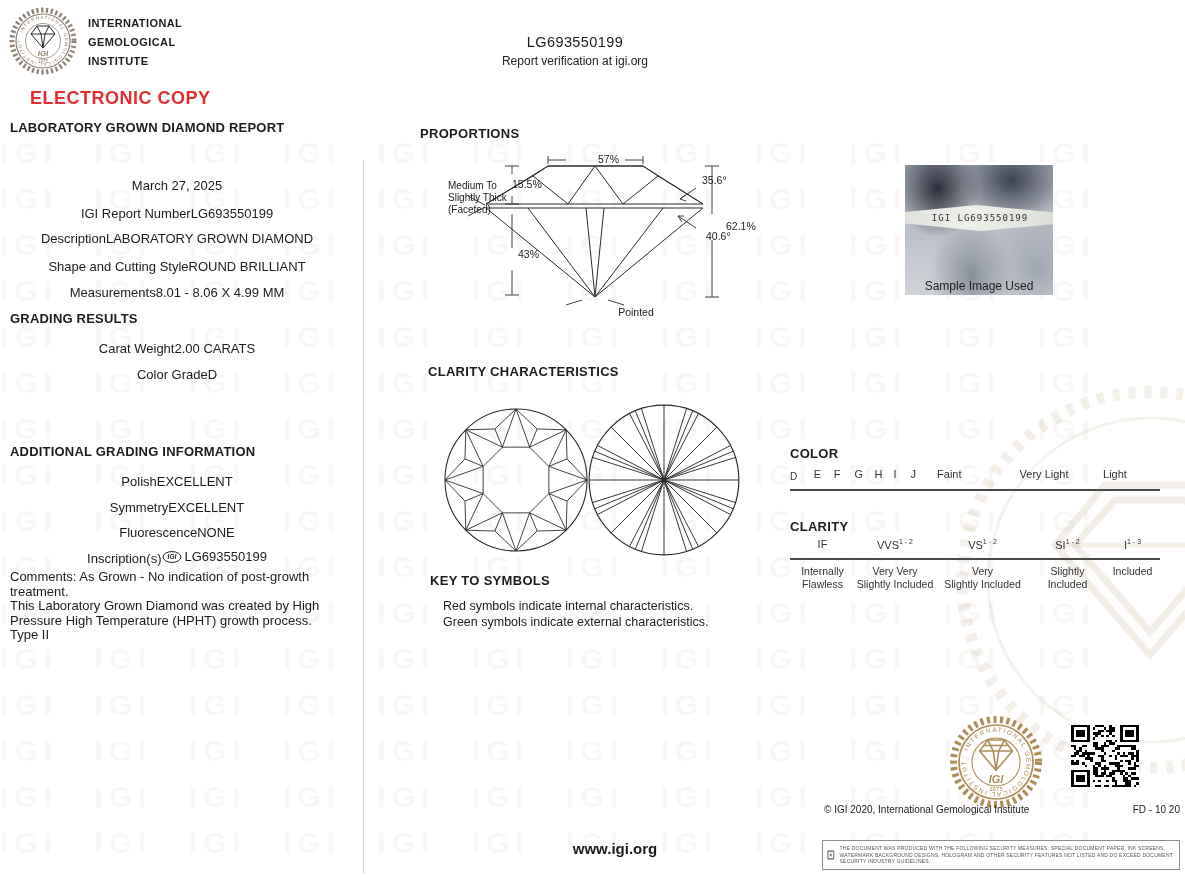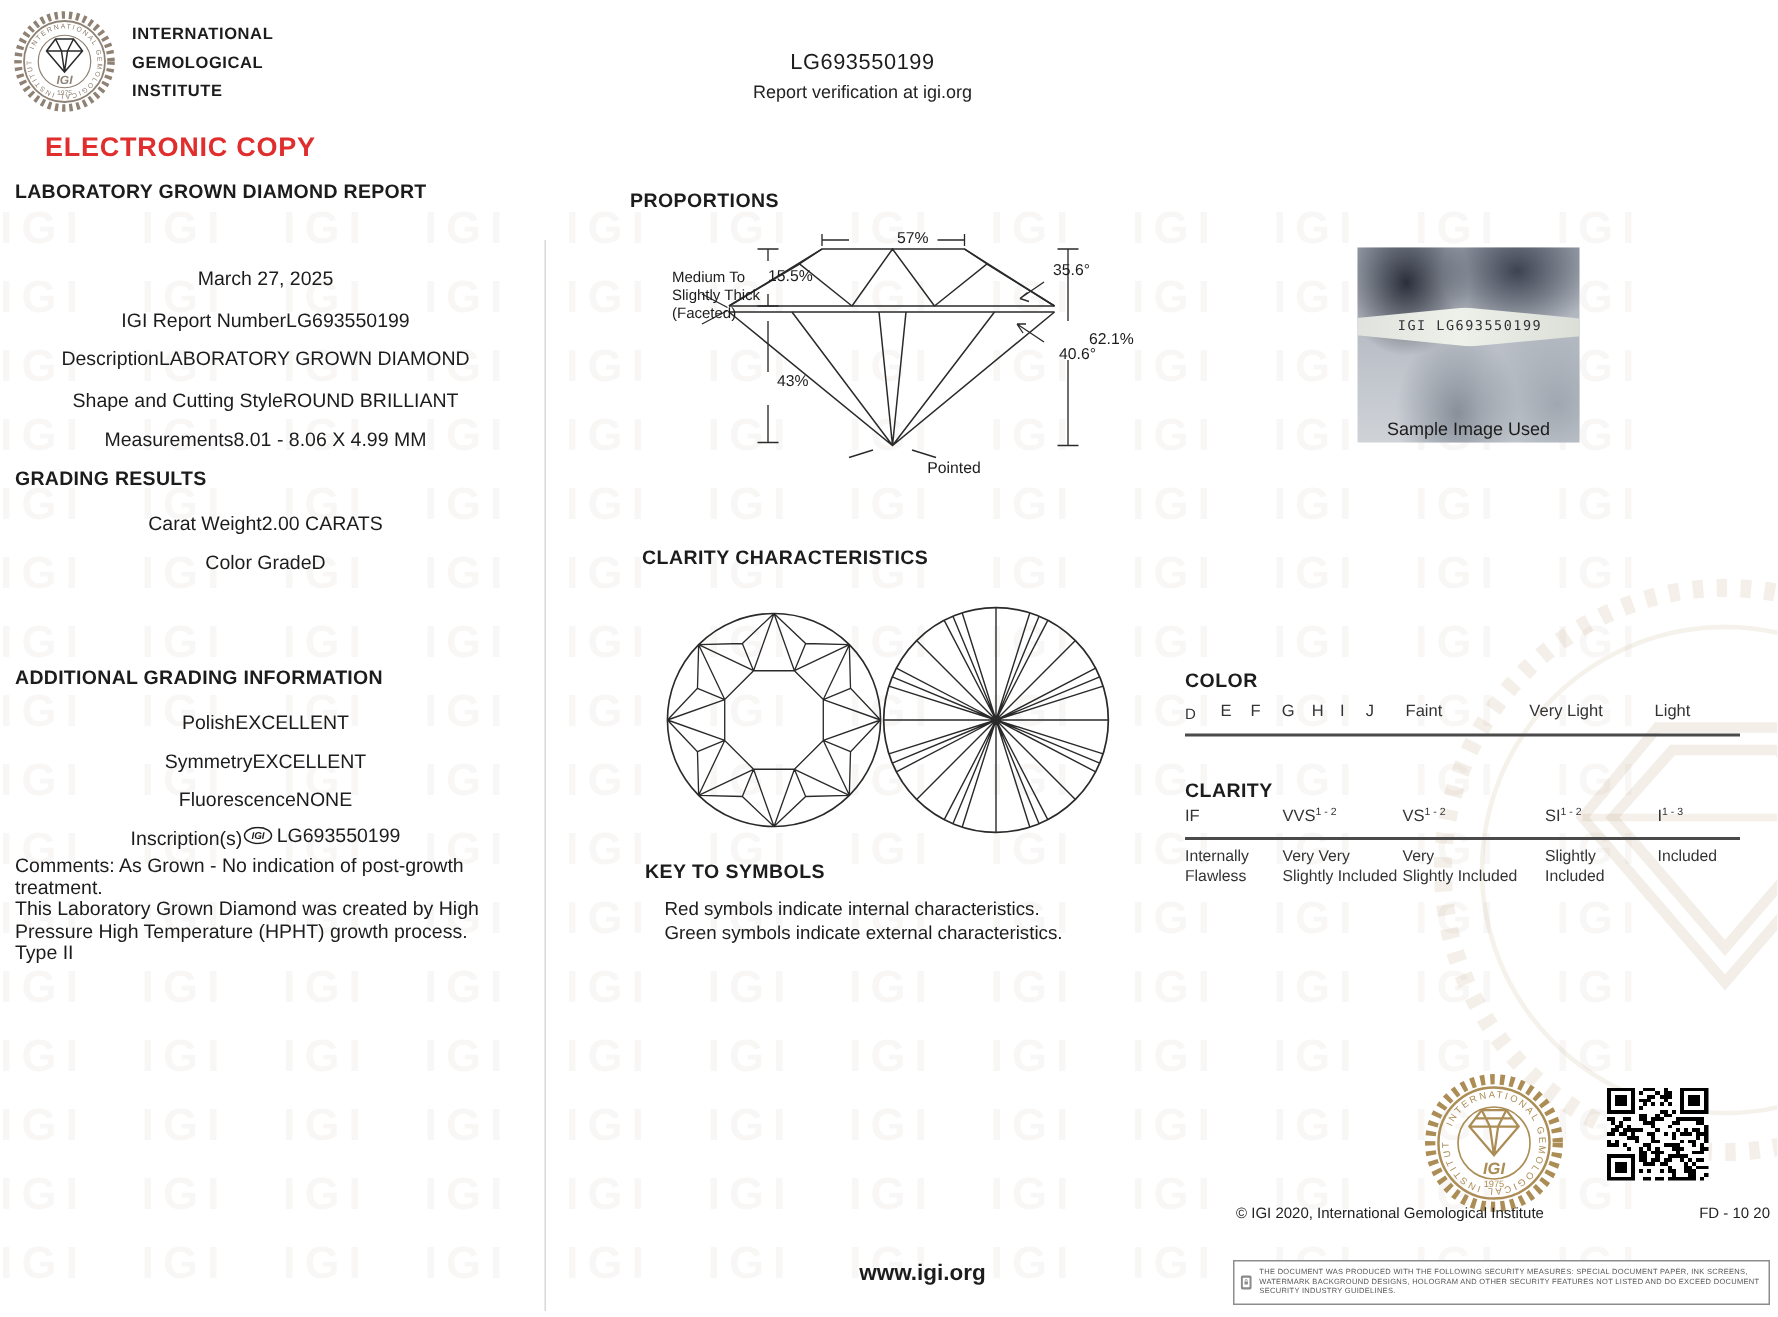--- a/index.html
+++ b/index.html
@@ -43,21 +43,21 @@
           clip-path:polygon(0 28%,48% 0,100% 30%,100% 72%,50% 100%,0 70%);
           display:flex;align-items:center;justify-content:center;}
   .girdle-band span{font-size:9px;letter-spacing:1px;color:#2f3136;font-family:"DejaVu Sans Mono",monospace;}
   .sample-cap{position:absolute;left:895px;top:279px;width:168px;text-align:center;font-size:12px;}
   
   .scale-rule{position:absolute;height:0;border-top:2px solid #4a4a4a;width:370px;left:790px;}
   .cletters{position:absolute;left:790px;top:468px;width:370px;display:flex;font-size:11px;color:#333;}
   .cletters span{display:inline-block;}
   .cl-codes{position:absolute;left:790px;top:538px;width:386px;display:flex;font-size:11px;color:#333;}
   .cl-desc{position:absolute;left:790px;top:565px;width:386px;display:flex;font-size:10.5px;line-height:12.5px;color:#333;}
-  .cl-col{flex:0 0 auto;}
+  .cl-col{flex:0 0 auto;text-align:center;}
   sup{font-size:7px;}
   
   .copyright{font-size:10px;color:#222;}
   .fdcode{font-size:10px;color:#222;}
   .website{font-size:15px;font-weight:700;text-align:center;}
   .secbox{position:absolute;left:822px;top:840px;width:358px;height:30px;border:1.5px solid #8d8d8d;
           display:flex;align-items:center;gap:5px;padding:1px 4px;box-sizing:border-box;background:#fff;}
   .sectext{font-size:5px;line-height:6.5px;letter-spacing:.2px;color:#555;text-transform:uppercase;}
   .wm-seal{position:absolute;left:900px;top:380px;width:420px;height:420px;pointer-events:none;}
 </style>

